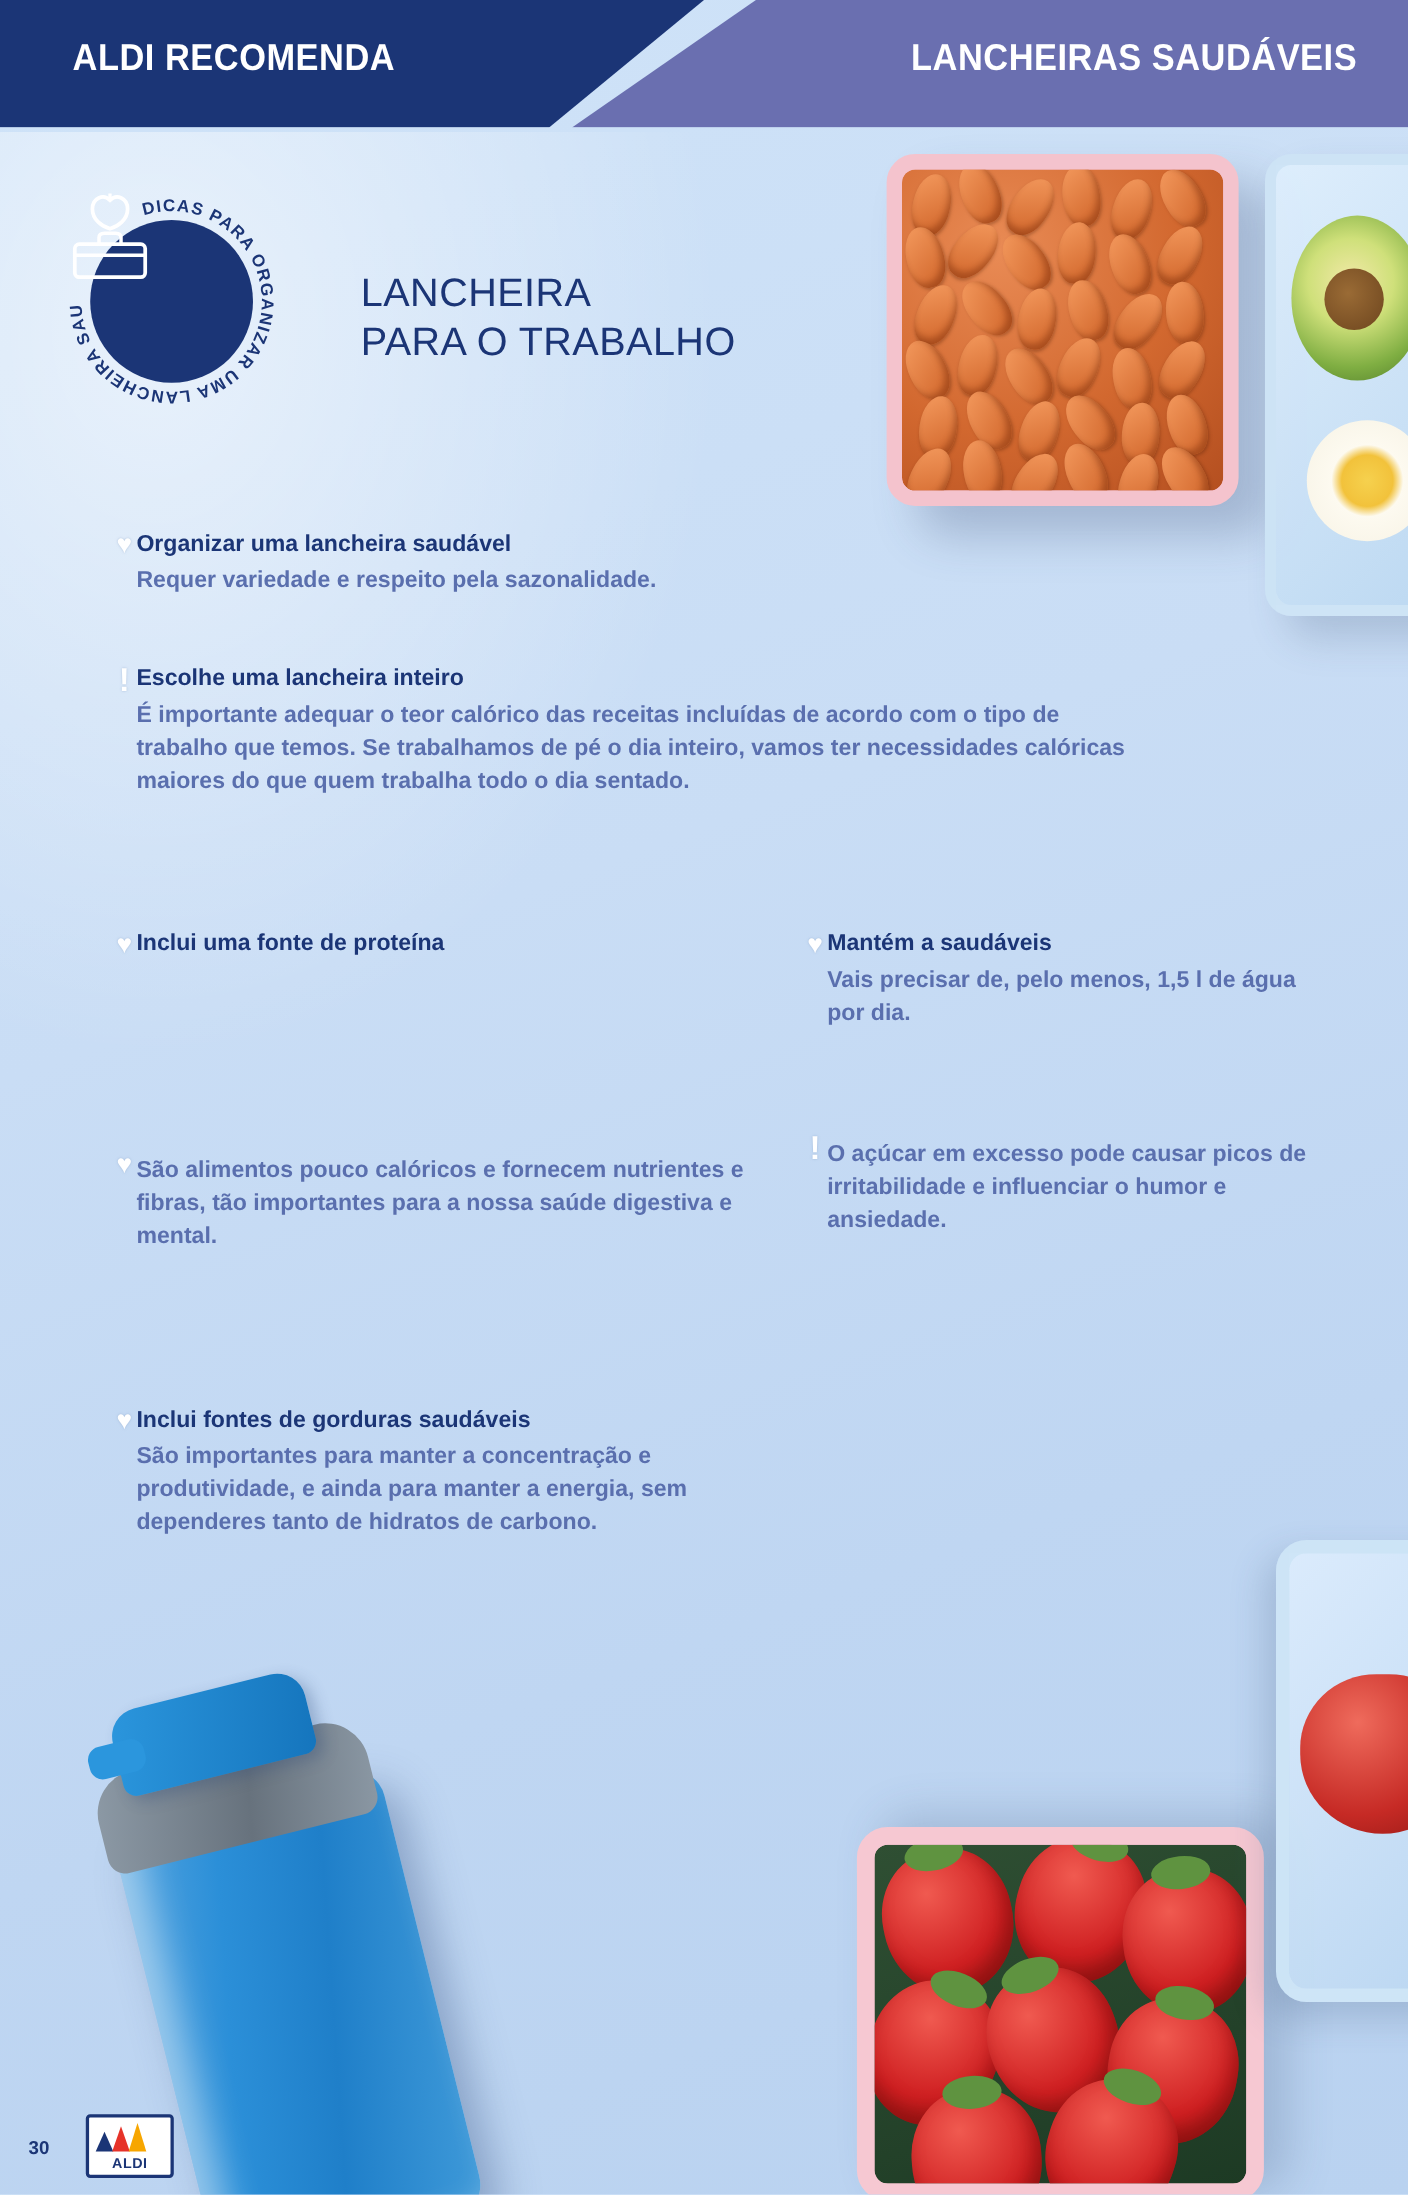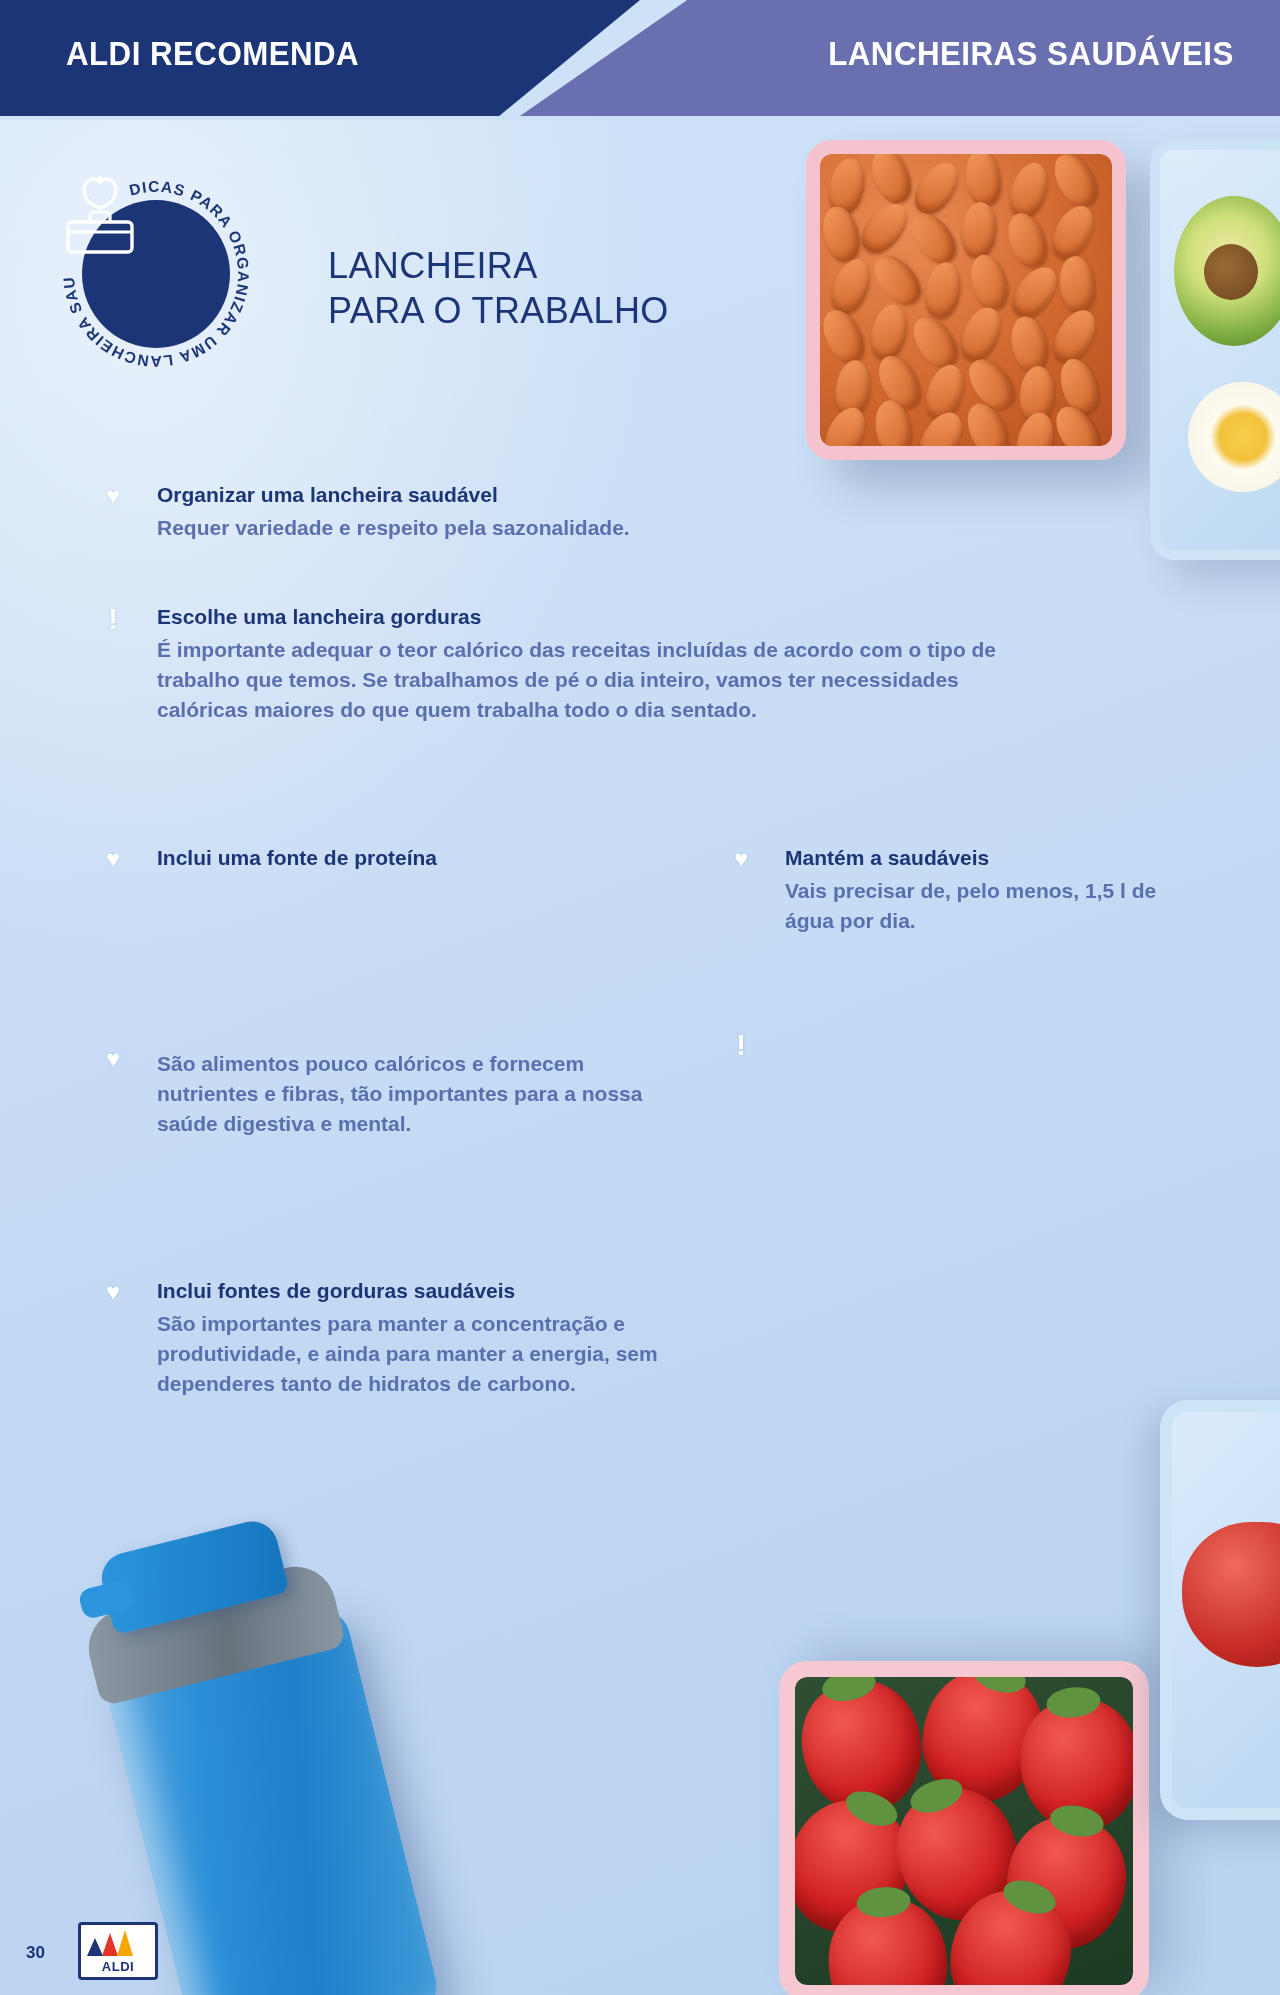--- a/index.html
+++ b/index.html
@@ -278,21 +278,21 @@
   }
   .tip .bang {
     display: inline-block;
     color: #ffffff;
     font-size: 30px;
     font-weight: bold;
     line-height: 26px;
     text-shadow: 0 0 2px rgba(120,150,190,0.55);
   }
   .tip .tip-body {
-    margin-left: 57px;
+    margin-left: 24px;
   }
   .tip h3 {
     margin: 0;
     color: #1b3576;
     font-size: 21px;
     font-weight: bold;
     line-height: 1.28;
   }
   .tip p {
     margin: 4px 0 0 0;
@@ -482,21 +482,21 @@
   <div class="marker"><span class="heart">♥</span></div>
   <div class="tip-body">
     <h3>Organizar uma lancheira saudável</h3>
     <p>Requer variedade e respeito pela sazonalidade.</p>
   </div>
 </div>
 
 <div class="tip" id="tip-2">
   <div class="marker"><span class="bang">!</span></div>
   <div class="tip-body">
-    <h3>Escolhe uma lancheira gorduras</h3>
+    <h3>Escolhe uma lancheira inteiro</h3>
     <p>É importante adequar o teor calórico das receitas incluídas de acordo com o tipo de trabalho que temos. Se trabalhamos de pé o dia inteiro, vamos ter necessidades calóricas maiores do que quem trabalha todo o dia sentado.</p>
   </div>
 </div>
 
 <div class="tip" id="tip-3">
   <div class="marker"><span class="heart">♥</span></div>
   <div class="tip-body">
     <h3>Inclui uma fonte de proteína</h3>
   </div>
 </div>
@@ -520,20 +520,21 @@
   <div class="marker"><span class="heart">♥</span></div>
   <div class="tip-body">
     <h3>Mantém a saudáveis</h3>
     <p>Vais precisar de, pelo menos, 1,5 l de água por dia.</p>
   </div>
 </div>
 
 <div class="tip" id="tip-7">
   <div class="marker"><span class="bang">!</span></div>
   <div class="tip-body">
+    <p>O açúcar em excesso pode causar picos de irritabilidade e influenciar o humor e ansiedade.</p>
   </div>
 </div>
 
 <div class="page-number">30</div>
 <div class="aldi-logo">
   <div class="bars">
     <span class="bar b1"></span>
     <span class="bar b2"></span>
     <span class="bar b3"></span>
   </div>

